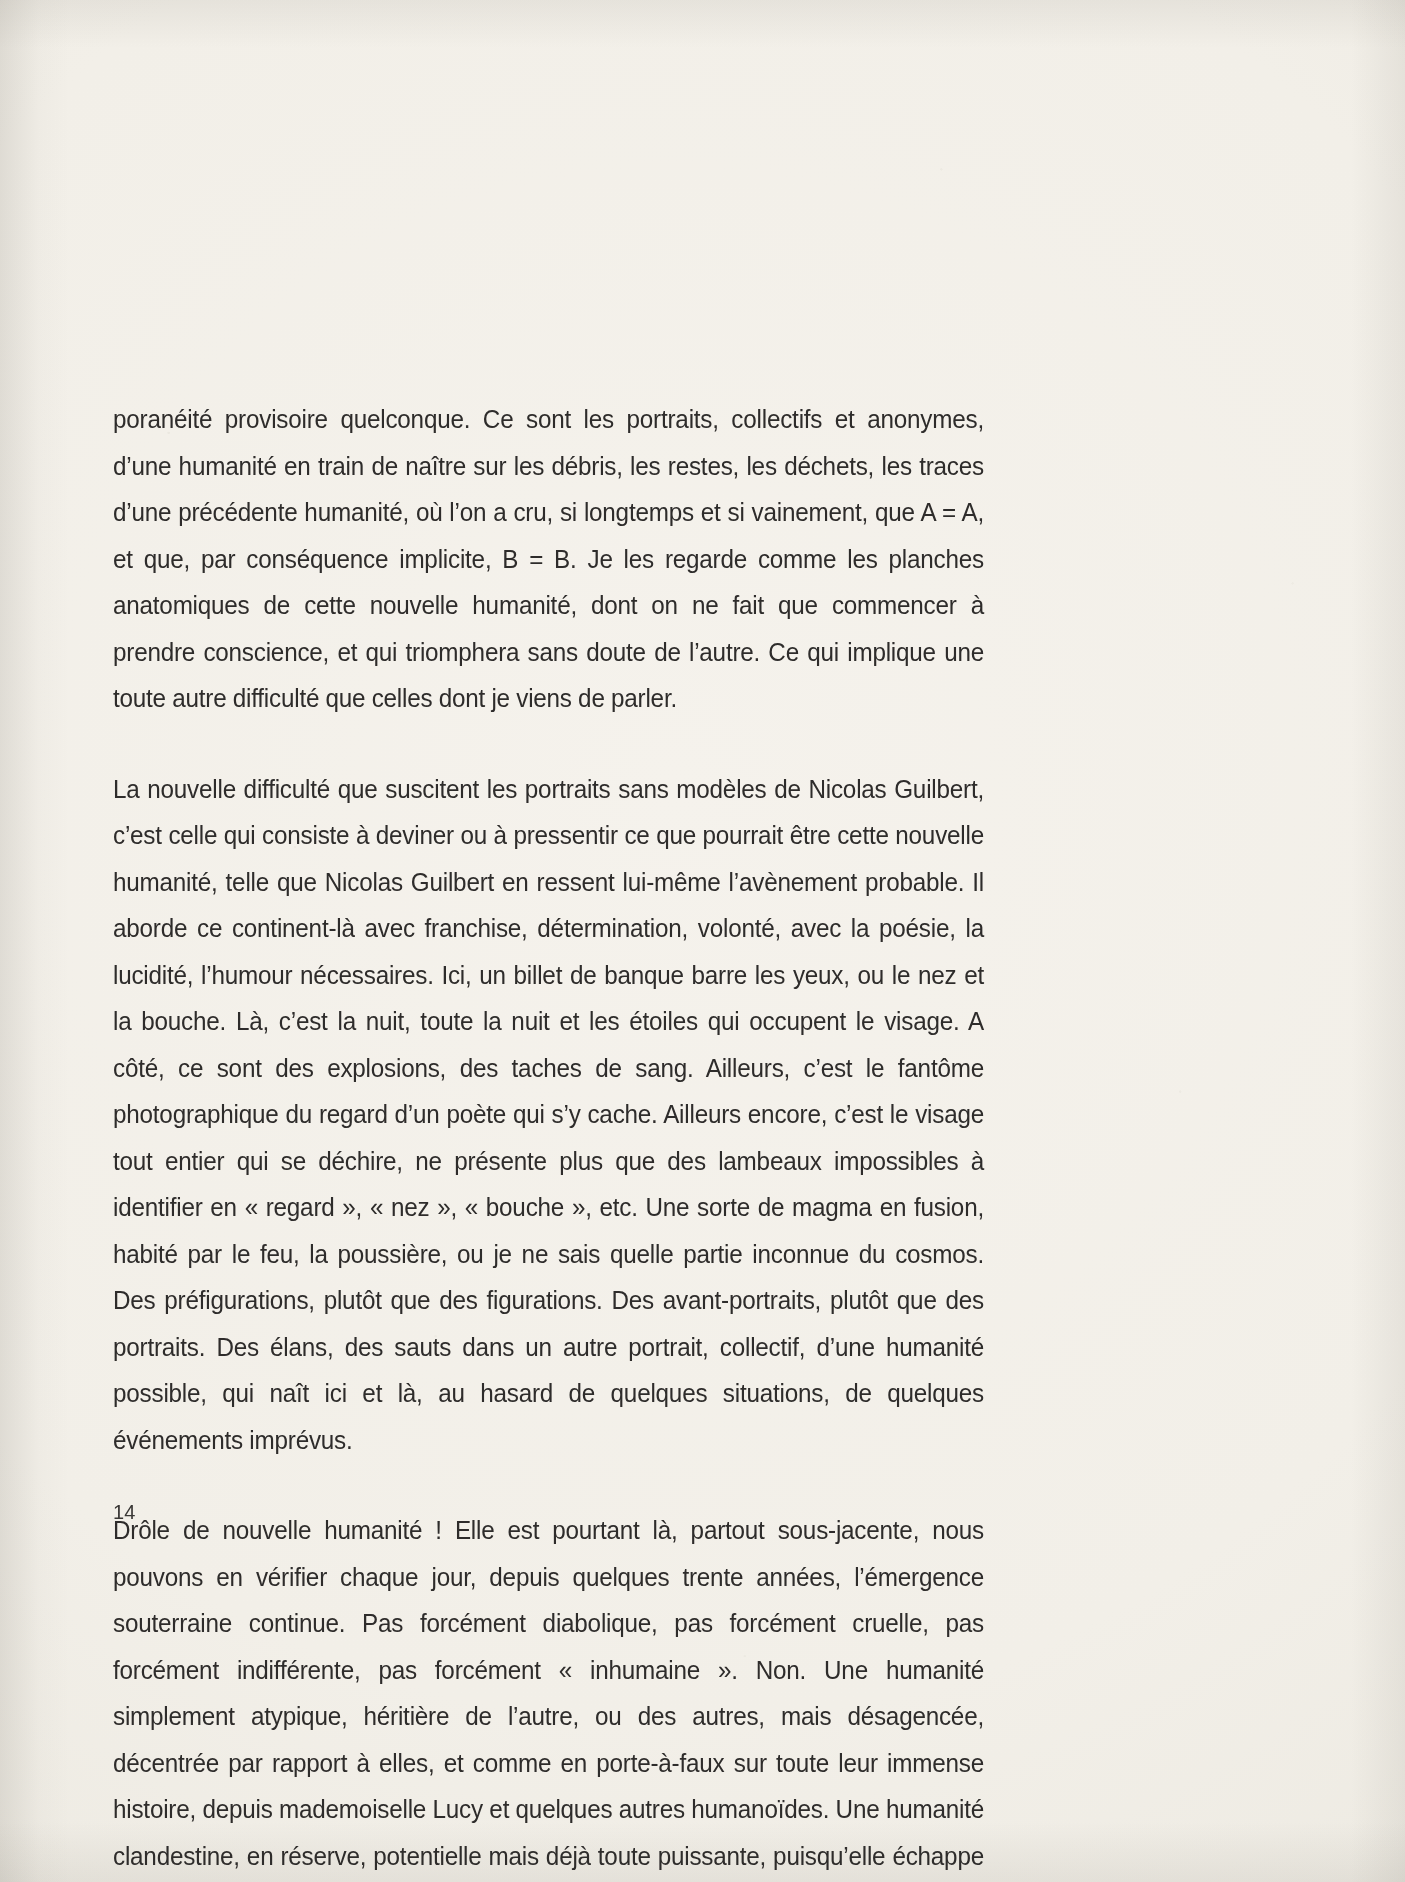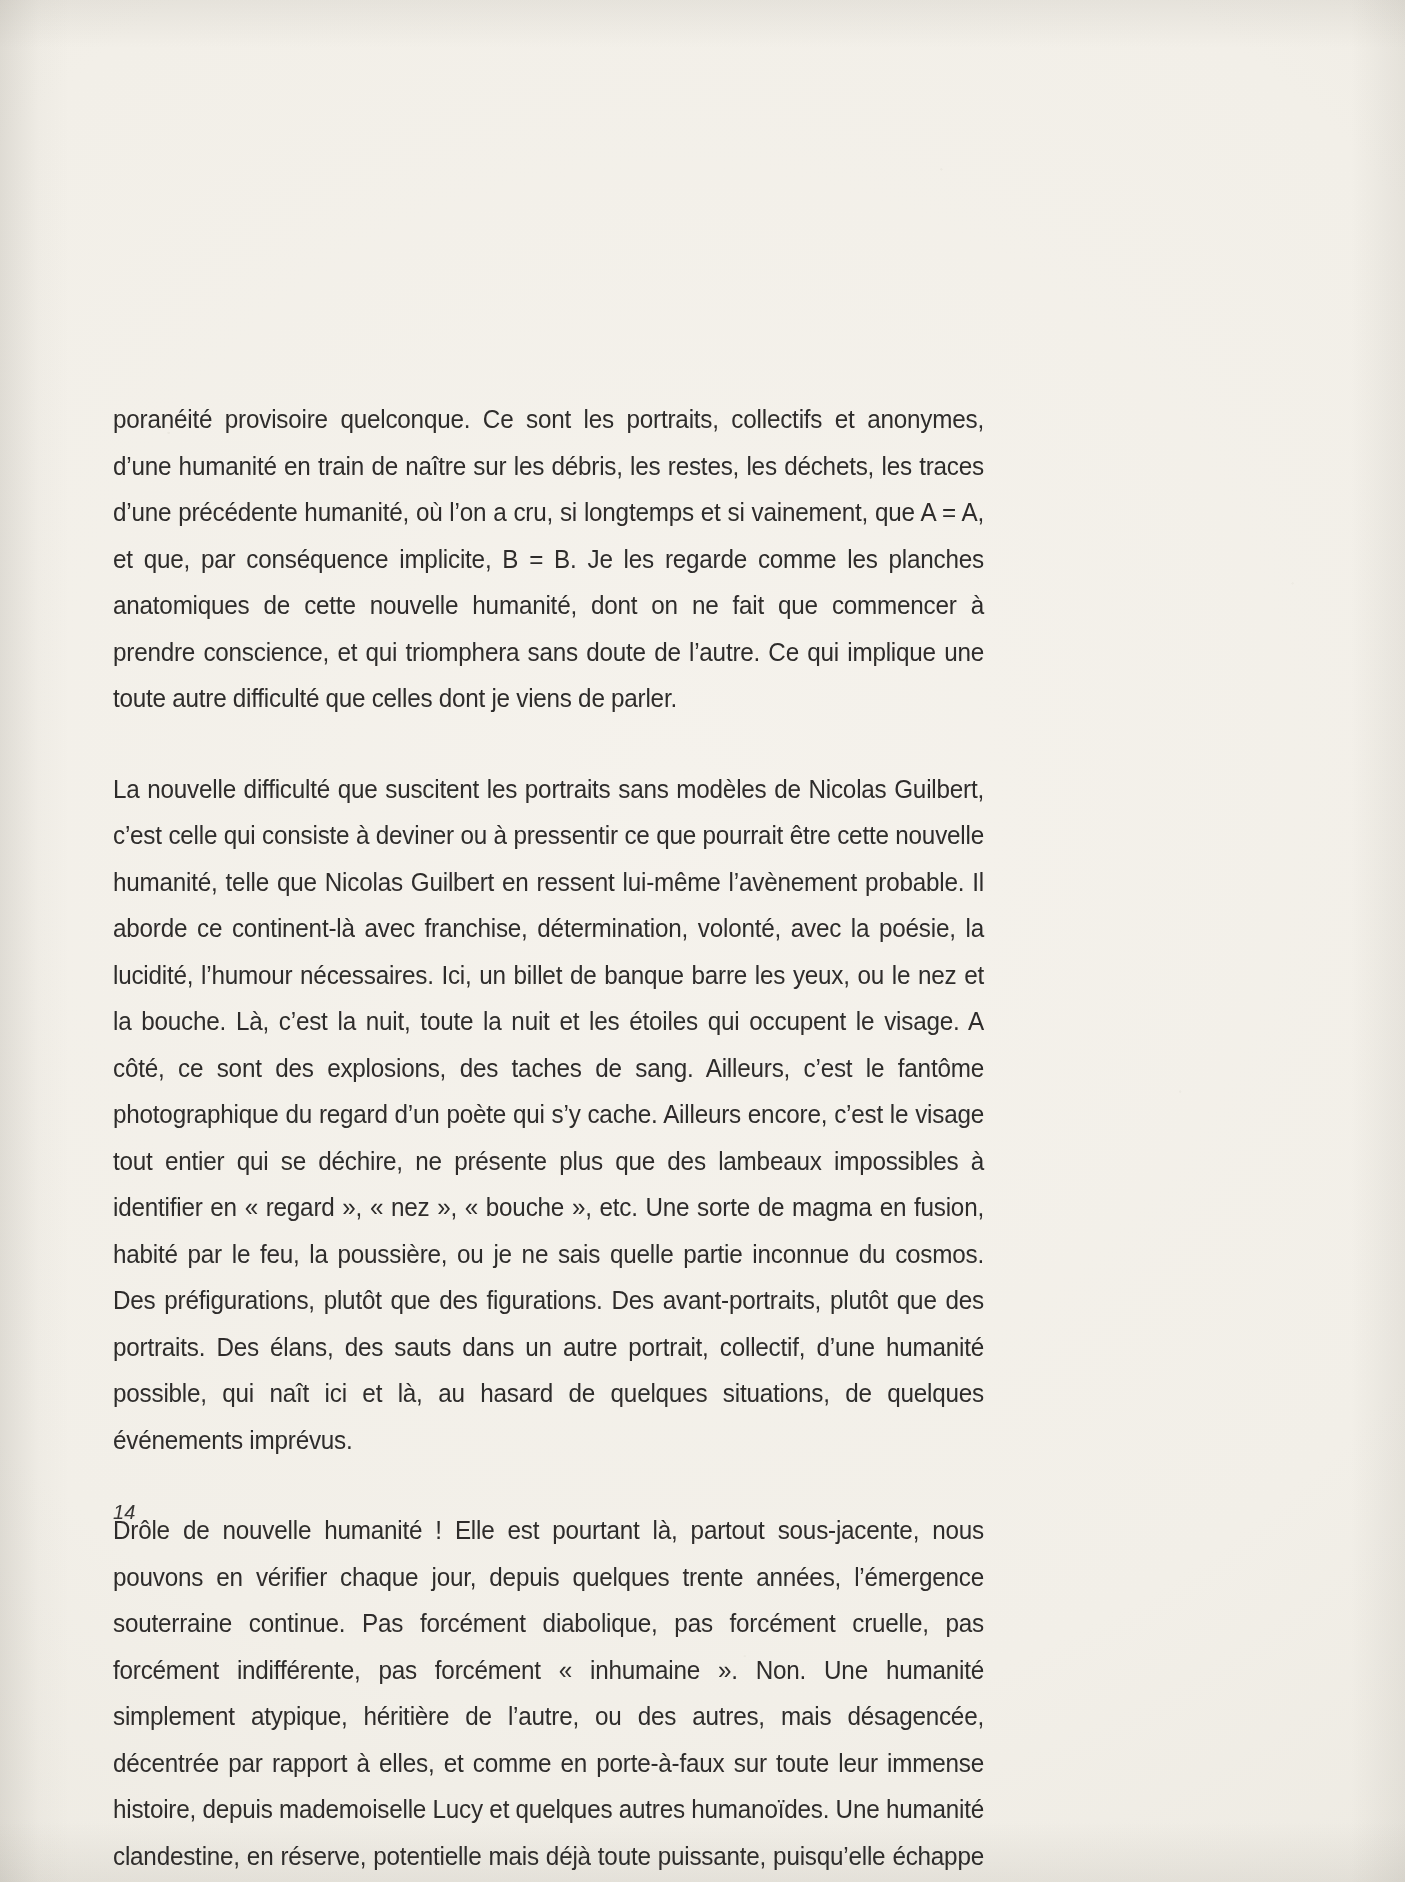--- a/index.html
+++ b/index.html
@@ -96,21 +96,20 @@
   }
 
   .page-number {
     position: absolute;
     left: 113px;
     top: 1500px;
     font-size: 20px;
     line-height: 24px;
     color: #3a3836;
     letter-spacing: 0.2px;
-    font-style: italic;
   }
 </style>
 </head>
 <body>
 
 <div class="page">
 
   <div class="paper-bg"></div>
   <div class="paper-speck"></div>
   <div class="scan-edge-top"></div>

